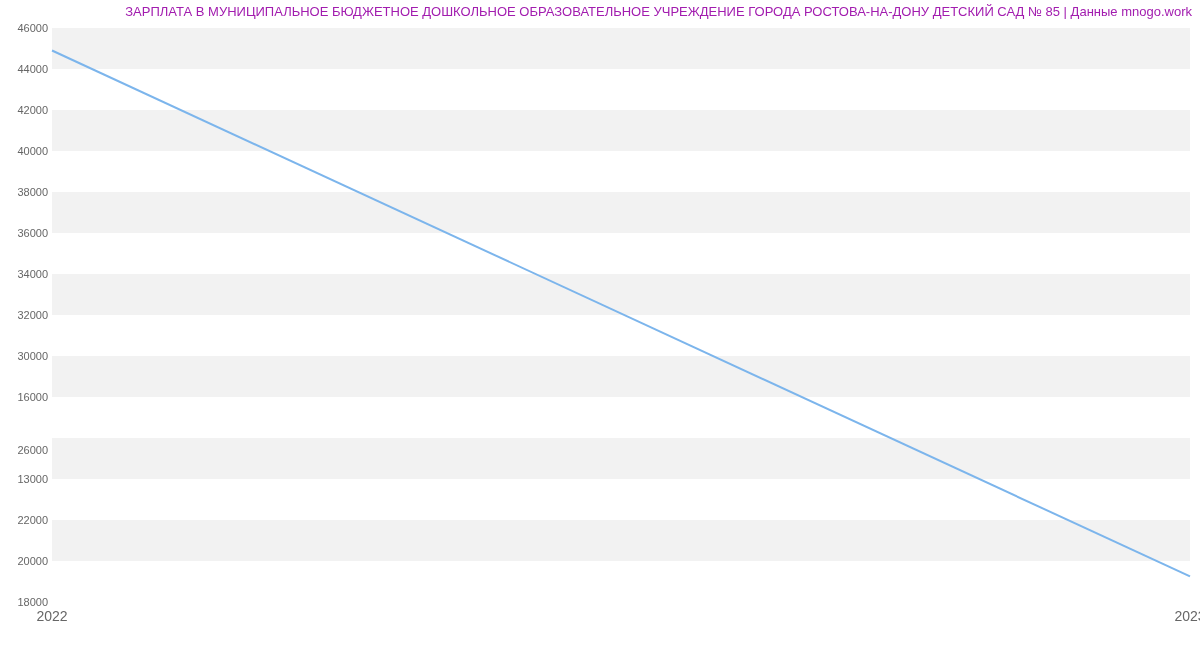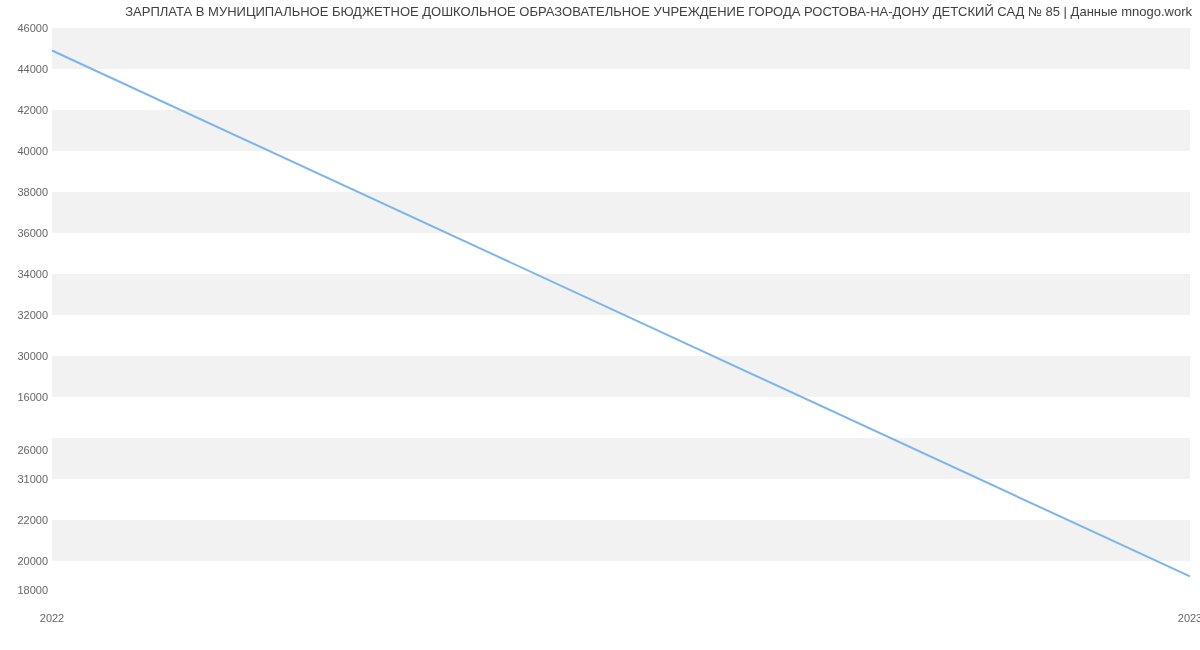--- a/index.html
+++ b/index.html
@@ -9,21 +9,21 @@
       background: #ffffff;
       font-family: "Lucida Grande", "Lucida Sans Unicode", Arial, Helvetica, sans-serif;
       position: relative;
       overflow: hidden;
     }
     .title {
       width: 100%;
       text-align: right;
       padding: 4px 8px 0 0;
       font-size: 13px;
-      color: #404040;
+      color: #a21caf;
       font-weight: 400;
       white-space: nowrap;
     }
     .chart-wrap {
       position: absolute;
       left: 0;
       top: 22px;
       width: 1200px;
       height: 610px;
     }
@@ -46,21 +46,21 @@
       position: absolute;
       right: 1152px;
       width: 44px;
       text-align: right;
       font-size: 11px;
       color: #666666;
       transform: translateY(-50%);
     }
     .x-tick-label {
       position: absolute;
-      font-size: 11px;
+      font-size: 14px;
       color: #666666;
       bottom: 8px;
       transform: translateX(-50%);
     }
     .line {
       position: absolute;
       left: 0; top: 0; width: 100%; height: 100%;
       overflow: visible;
     }
     .line path {
@@ -88,24 +88,24 @@
       <div class="grid-band" style="top: 328px; height: 41px;"></div>
       <div class="grid-band white" style="top: 369px; height: 41px;"></div>
       <div class="grid-band" style="top: 410px; height: 41px;"></div>
       <div class="grid-band white" style="top: 451px; height: 41px;"></div>
       <div class="grid-band" style="top: 492px; height: 41px;"></div>
       <div class="grid-band white" style="top: 533px; height: 41px;"></div>
     <svg class="line" id="line-svg" preserveAspectRatio="none" viewBox="0 0 1138 574">
       <path id="line-path" d="M0 22.549999999999955 L1138 549.4" stroke="#7cb5ec"></path>
     </svg>
   </div>
-<div class="y-tick-label" style="top: 568px;">18000</div>
+<div class="y-tick-label" style="top: 580px;">18000</div>
     <div class="y-tick-label" style="top: 539px; text-align: right;">20000</div>
     <div class="y-tick-label" style="top: 498px;">22000</div>
-    <div class="y-tick-label" style="top: 457px;">31000</div>
+    <div class="y-tick-label" style="top: 457px;">13000</div>
     <div class="y-tick-label" style="top: 428px;">26000</div>
     <div class="y-tick-label" style="top: 375px;">16000</div>
     <div class="y-tick-label" style="top: 334px; text-align: right;">30000</div>
     <div class="y-tick-label" style="top: 293px;">32000</div>
     <div class="y-tick-label" style="top: 252px;">34000</div>
     <div class="y-tick-label" style="top: 211px;">36000</div>
     <div class="y-tick-label" style="top: 170px;">38000</div>
     <div class="y-tick-label" style="top: 129px;">40000</div>
     <div class="y-tick-label" style="top: 88px; text-align: right;">42000</div>
     <div class="y-tick-label" style="top: 47px;">44000</div>

